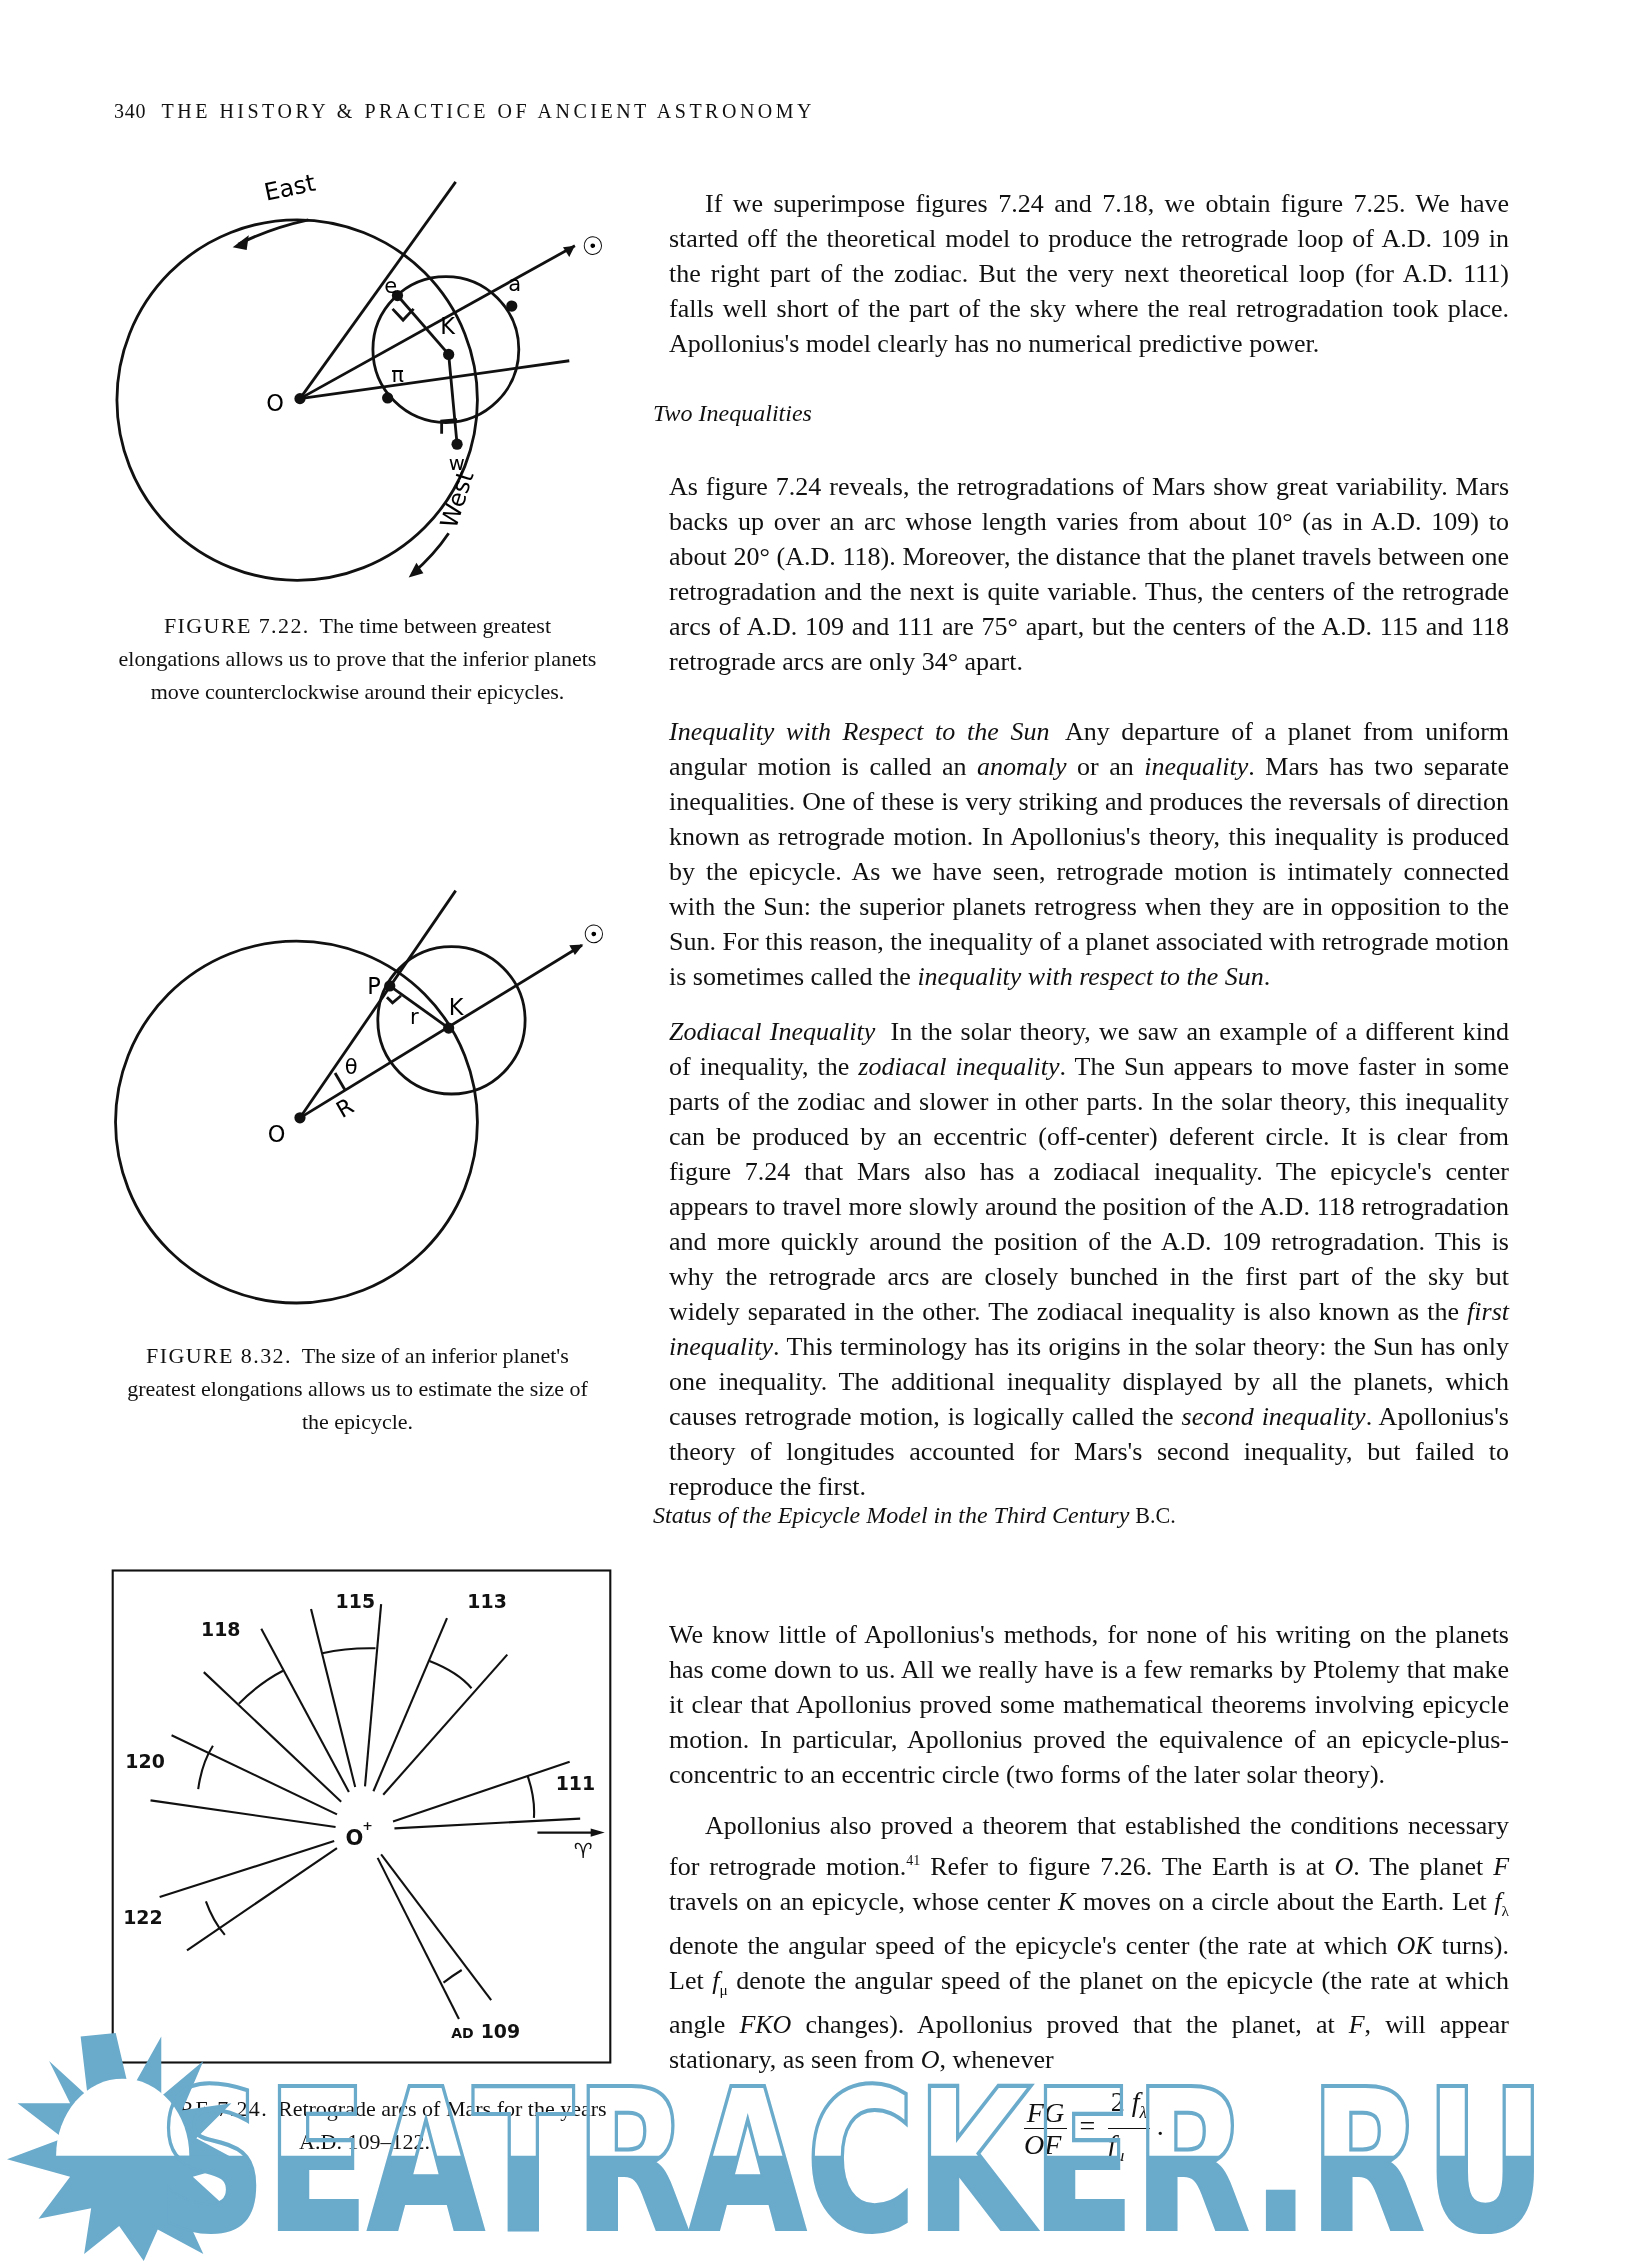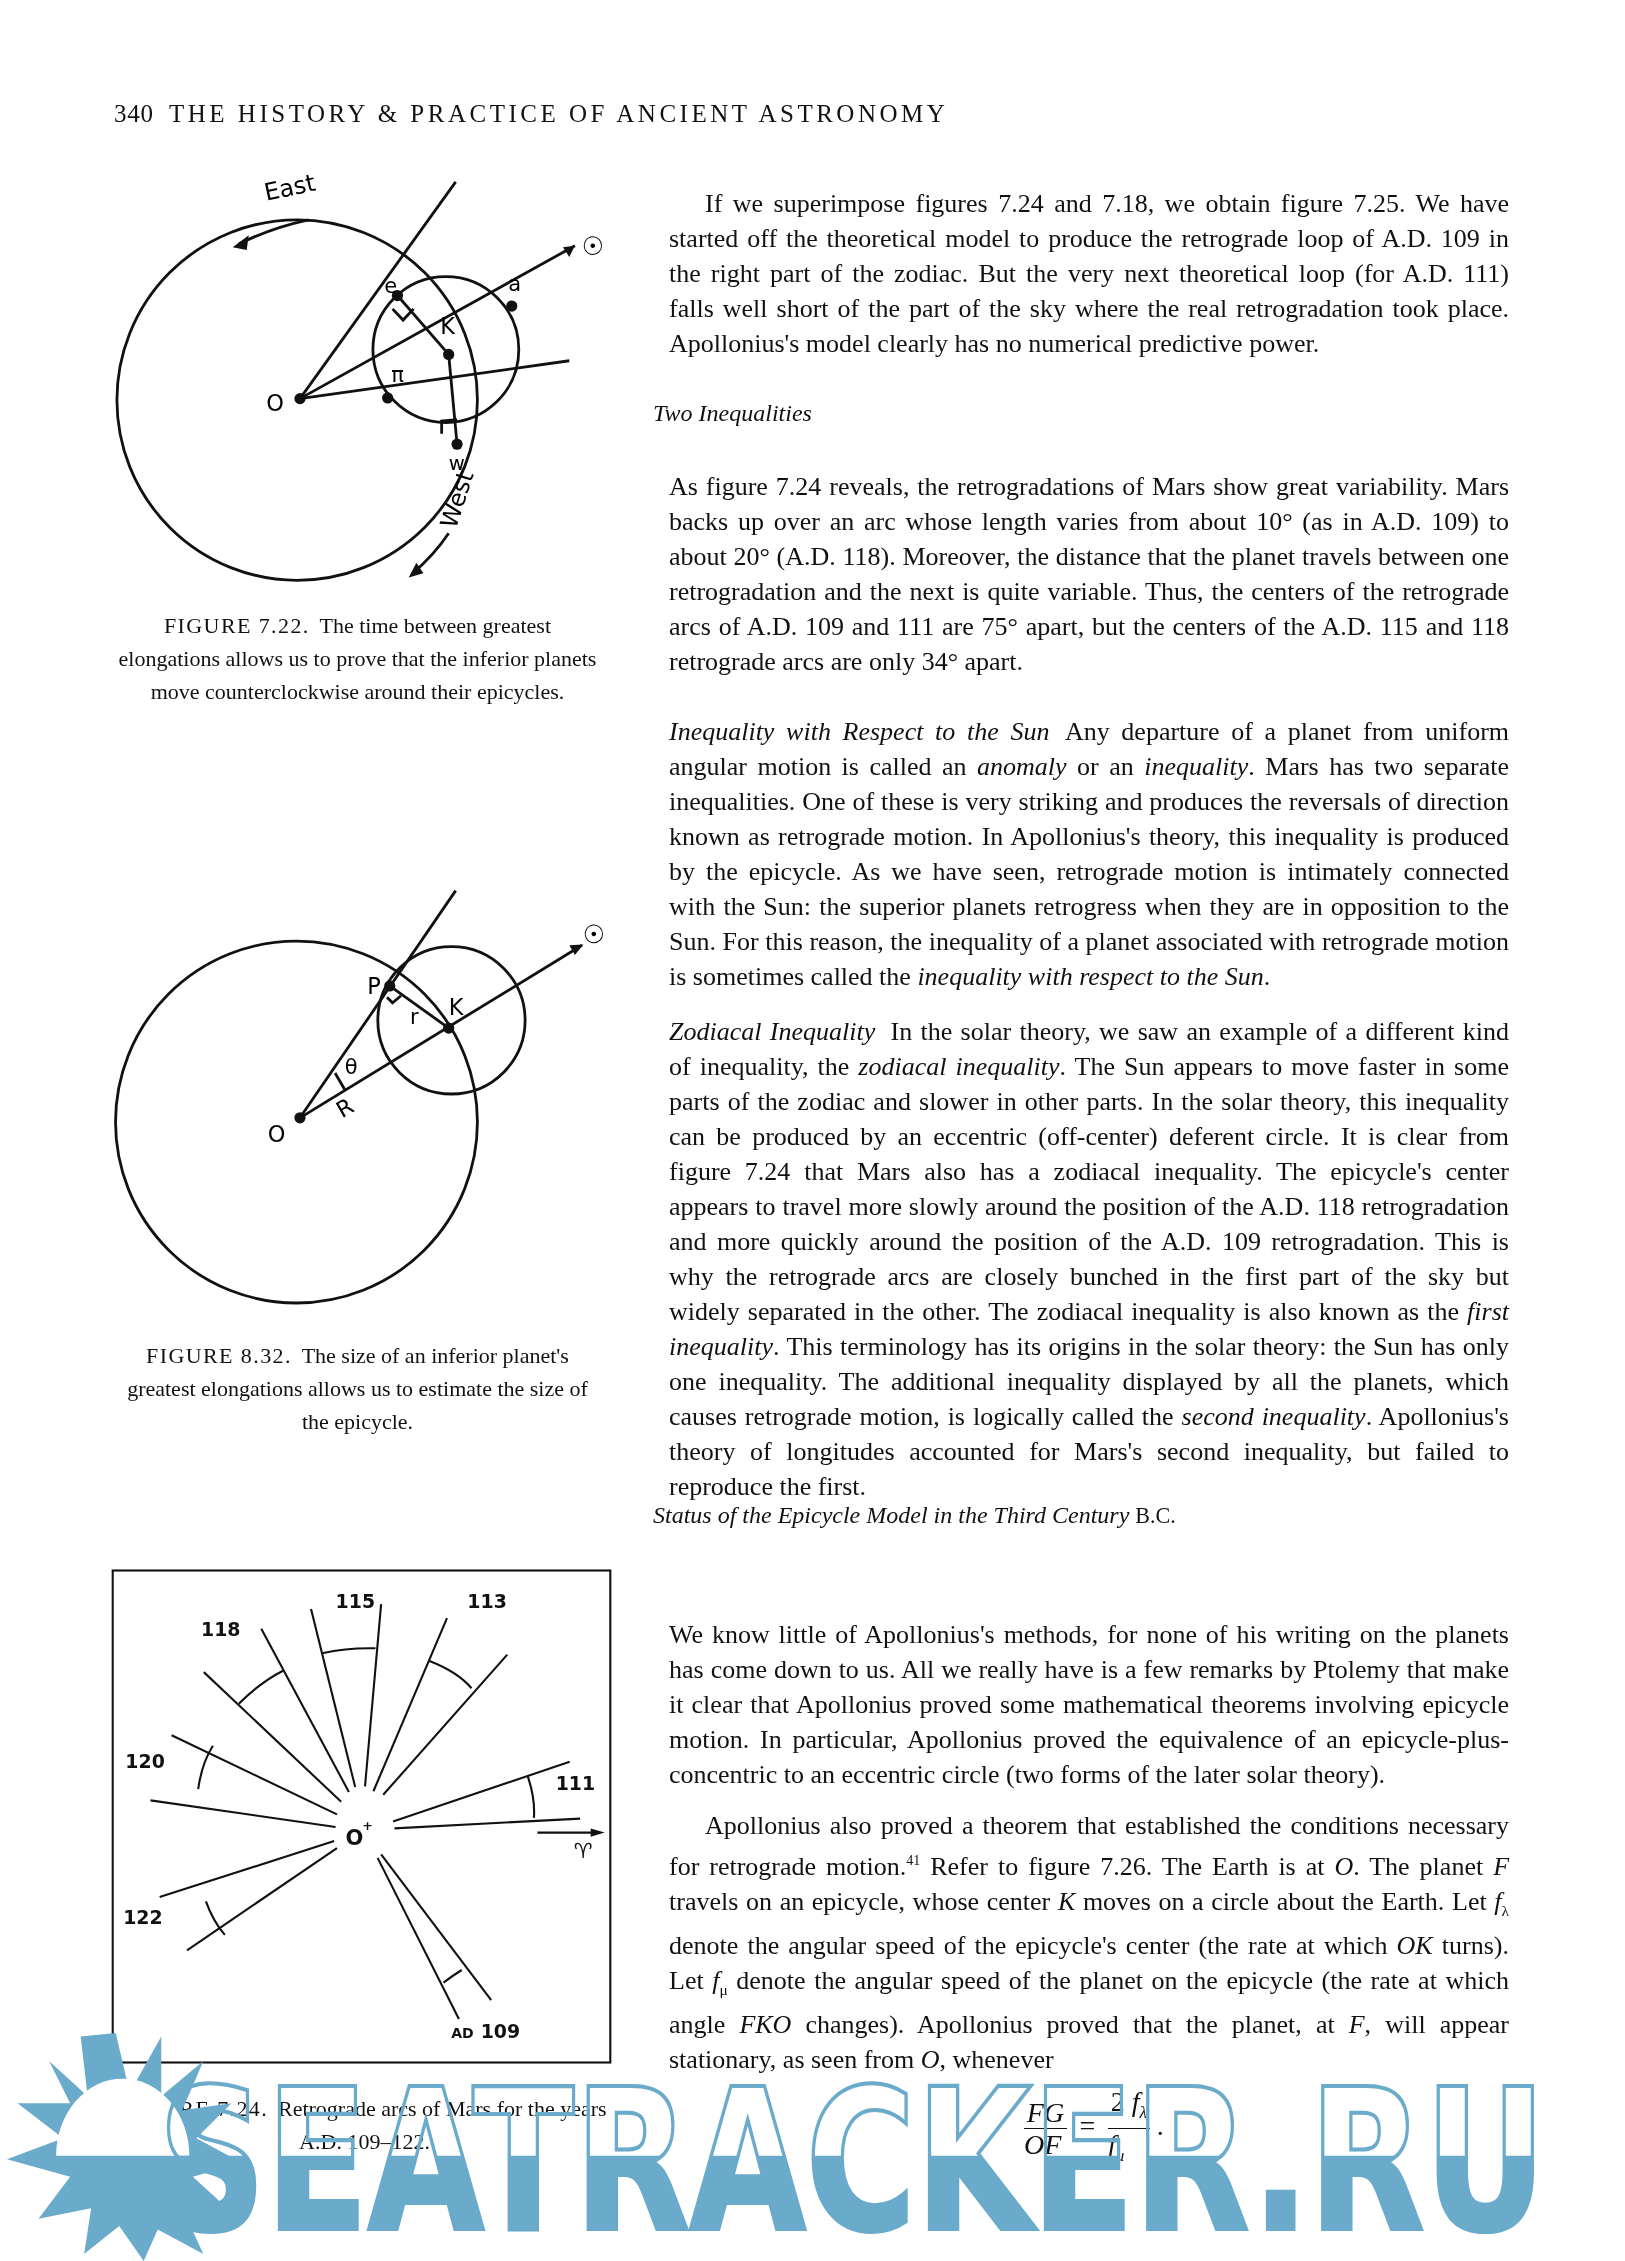--- a/index.html
+++ b/index.html
@@ -1,19 +1,19 @@
 <!DOCTYPE html>
 <html style="font-size:11.2px"><head>
 <meta charset="utf-8">
 <style>
   html, body { margin: 0; padding: 0; background: #ffffff; }
   body { width: 1626px; height: 2261px; position: relative; overflow: hidden;
          font-family: "Liberation Serif", "DejaVu Serif", serif; color: #111; }
   .abs { position: absolute; }
-  .running-head { left: 114px; top: 100px; font-size: 25px; letter-spacing: 3.5px; white-space: nowrap; }
+  .running-head { left: 114px; top: 100px; font-size: 20px; letter-spacing: 3.5px; white-space: nowrap; }
   .running-head .pg { letter-spacing: 0.7px; margin-right: 15.4px; }
   .col { left: 653px; width: 872px; font-size: 26px; line-height: 35px; text-align: justify; }
   .col p { margin: 16px; }
   .col .indent { text-indent: 36px; }
   .col h3 { margin: 0; font-weight: normal; font-style: italic; font-size: 24px; line-height: 35px; }
   .col .run-in { font-style: italic; margin-right: 15.4px; }
   .sc { font-variant: small-caps; font-size: 0.92em; }
   .it { font-style: italic; }
   .caption { left: 112px; width: 491px; font-size: 22px; line-height: 33px; text-align: center; }
   .caption .lbl { font-variant: small-caps; letter-spacing: 1.4px; margin-right: 9.8px; }

